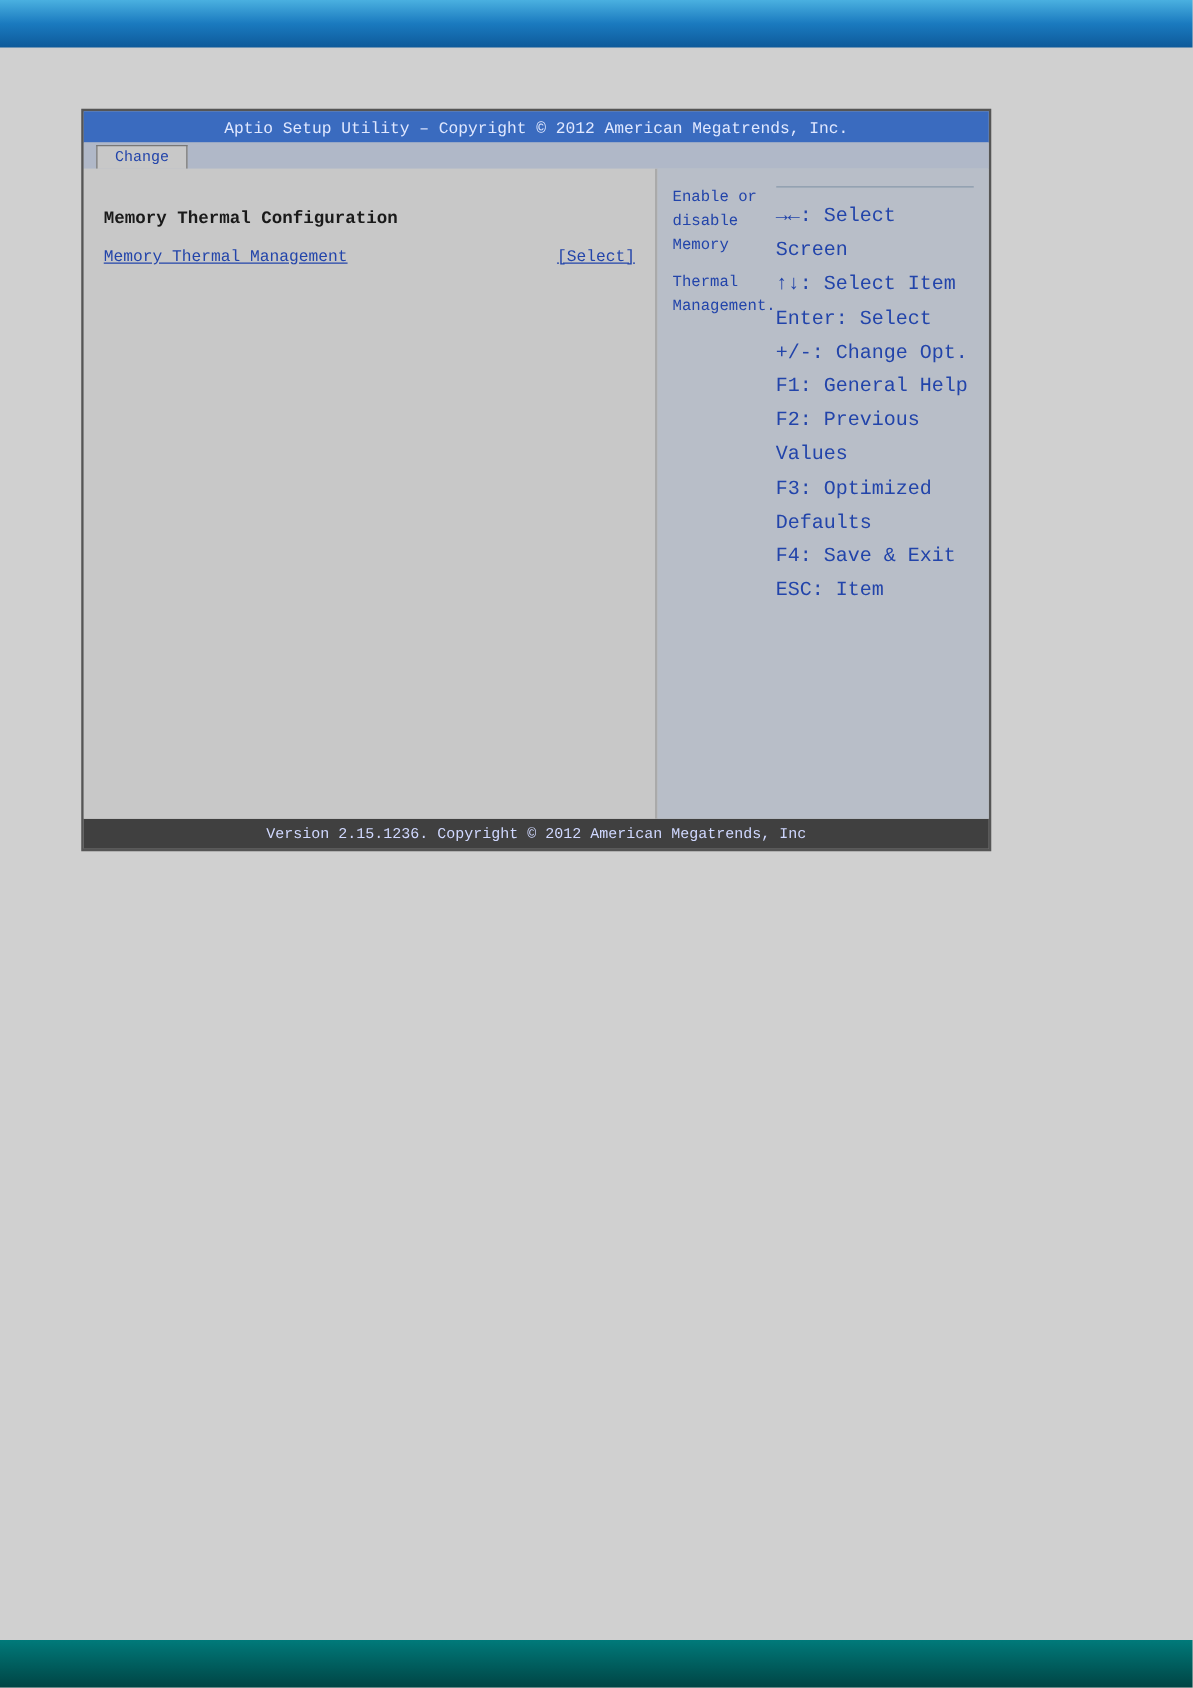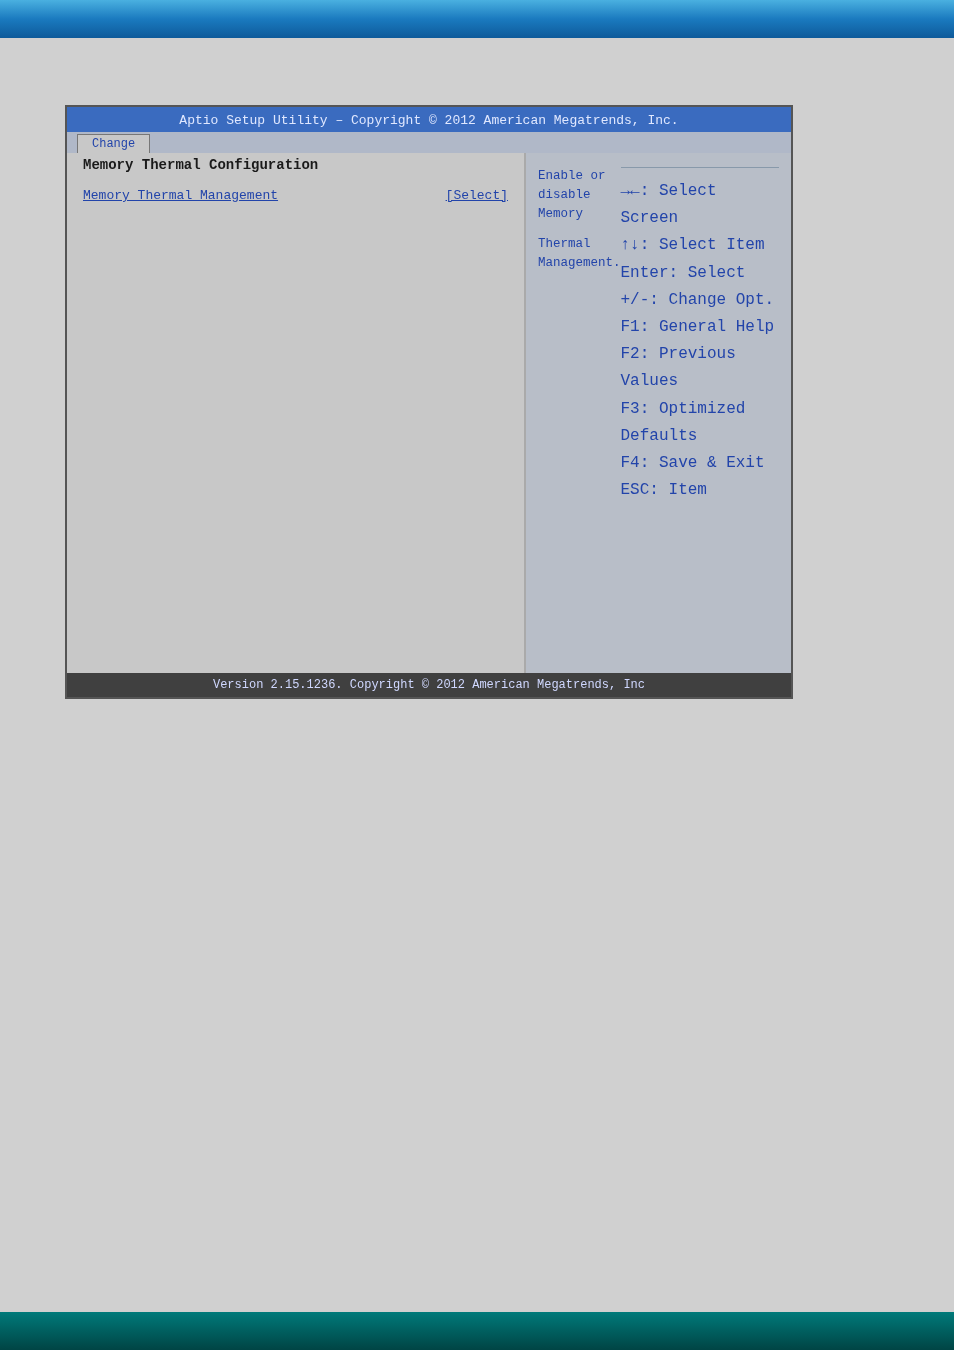--- a/index.html
+++ b/index.html
@@ -26,21 +26,21 @@
       width: 100%;
       height: 38px;
       background: linear-gradient(180deg, #007a7a 0%, #005f5f 50%, #004444 100%);
       position: absolute;
       bottom: 0;
       left: 0;
     }
 
     .main-container {
       position: absolute;
-      top: 105px;
+      top: 87px;
       left: 65px;
       width: 728px;
       background: #c8c8c8;
       border: 2px solid #555;
     }
 
     .title-bar {
       background: #3a6bbf;
       color: #e0e8ff;
       text-align: center;
@@ -66,21 +66,21 @@
       cursor: pointer;
     }
 
     .content-area {
       display: flex;
       min-height: 520px;
     }
 
     .left-panel {
       flex: 1;
-      padding: 4px 16px;
+      padding: 32px 16px;
       border-right: 2px solid #aaaaaa;
       background: #c8c8c8;
     }
 
     .right-panel {
       width: 265px;
       background: #b8bec8;
       padding: 14px 12px;
       display: flex;
       flex-direction: row;

